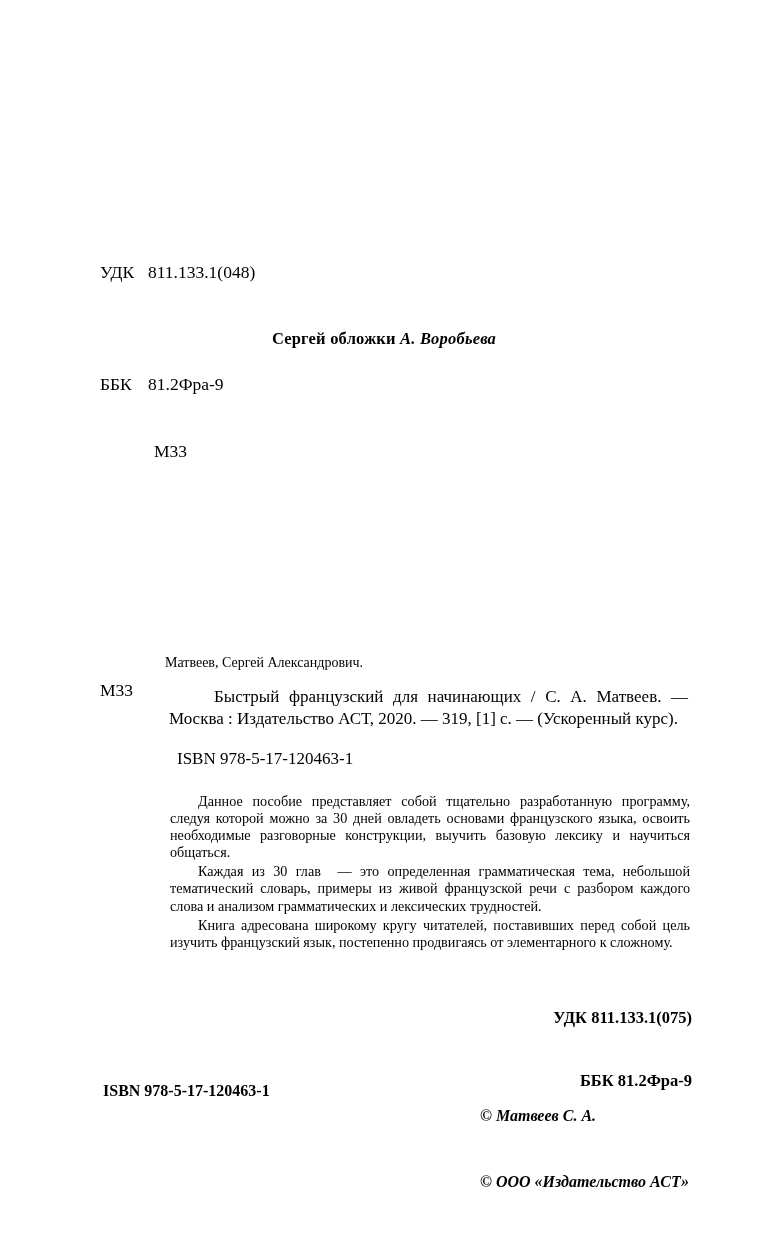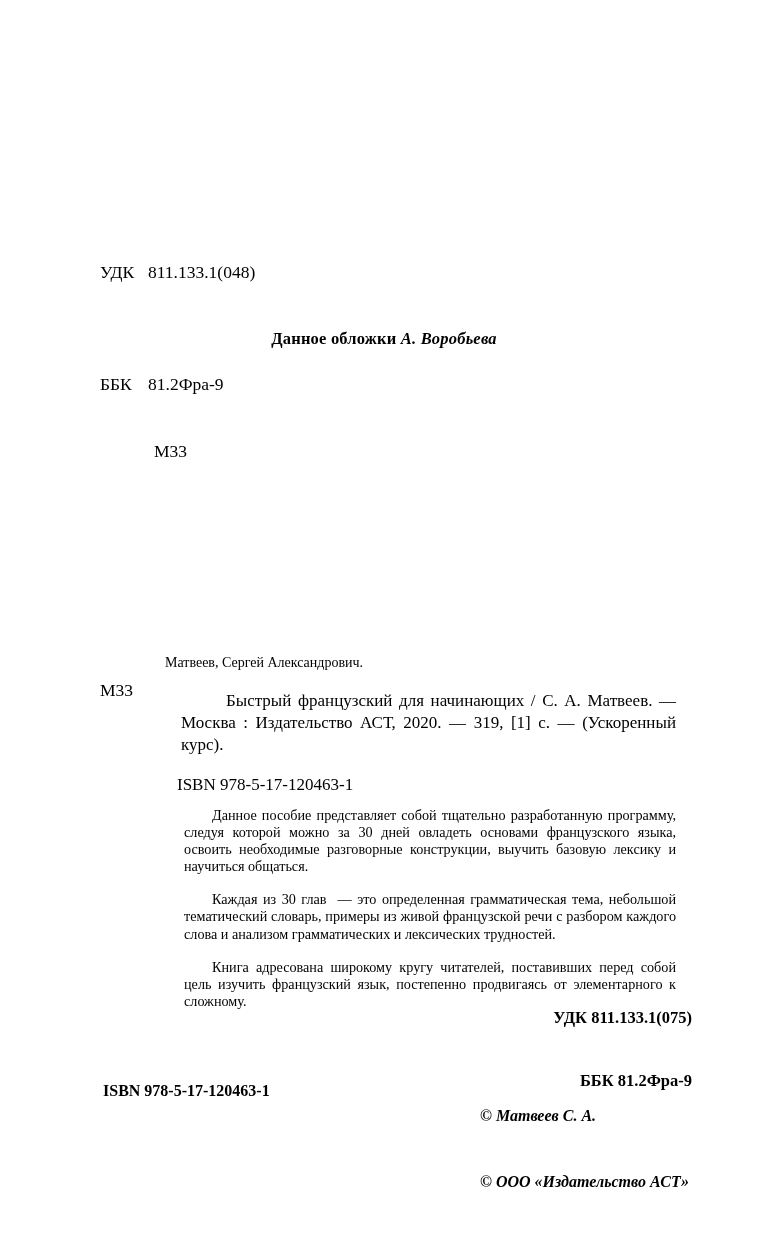--- a/index.html
+++ b/index.html
@@ -81,21 +81,21 @@
   }
   .record-author {
     font-size: 14px;
     font-weight: normal;
     line-height: 22px;
     margin: 0 0 12px 0;
   }
   .record-title {
     font-size: 17px;
     line-height: 22px;
-    margin: 16px;
+    margin: 4px;
     text-align: justify;
     text-indent: 45px;
     text-justify: inter-word;
     hyphens: manual;
   }
   .record-isbn {
     font-size: 17px;
     line-height: 22px;
     margin: 18px 0 0 0;
     padding-left: 12px;
@@ -104,21 +104,21 @@
   
   .annotation {
     position: absolute;
     left: 168px;
     top: 791px;
     width: 524px;
     font-size: 14.2px;
     line-height: 17.1px;
   }
   .annotation p {
-    margin: 16px;
+    margin: 2px;
     text-align: justify;
     text-indent: 28px;
     text-justify: inter-word;
     hyphens: manual;
     white-space: pre-wrap;
   }
 
   
   .udk-bottom {
     position: absolute;
@@ -160,21 +160,21 @@
 <body>
 
 <div class="page">
 
   <div class="udk-top">
     <span class="row"><span class="lbl">УДК</span><span>811.133.1(048)</span></span>
     <span class="row"><span class="lbl">ББК</span><span>81.2Фра-9</span></span>
     <span class="shelf">М33</span>
   </div>
 
-  <div class="cover-credit"><span>Данное обложки </span><span class="designer">А. Воробьева</span></div>
+  <div class="cover-credit"><span>Сергей обложки </span><span class="designer">А. Воробьева</span></div>
 
   <div class="record">
     <div class="record-shelf">М33</div>
     <div class="record-body">
       <div class="record-author">Матвеев, Сергей Александрович.</div>
       <div class="record-title">Быстрый французский для начинающих / С. А. Матве­ев. — Москва : Издательство АСТ, 2020. — 319, [1] с. — (Уско­ренный курс).</div>
       <div class="record-isbn">ISBN 978-5-17-120463-1</div>
     </div>
   </div>
 

